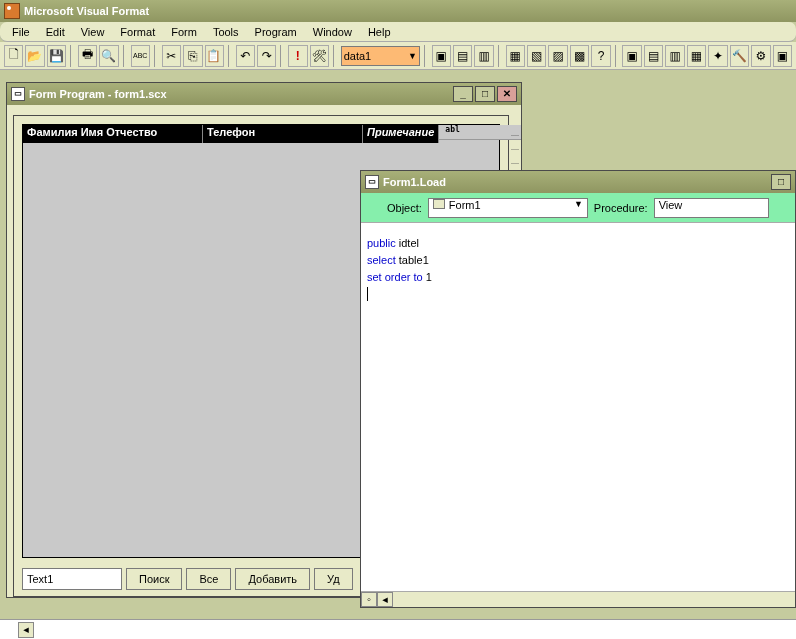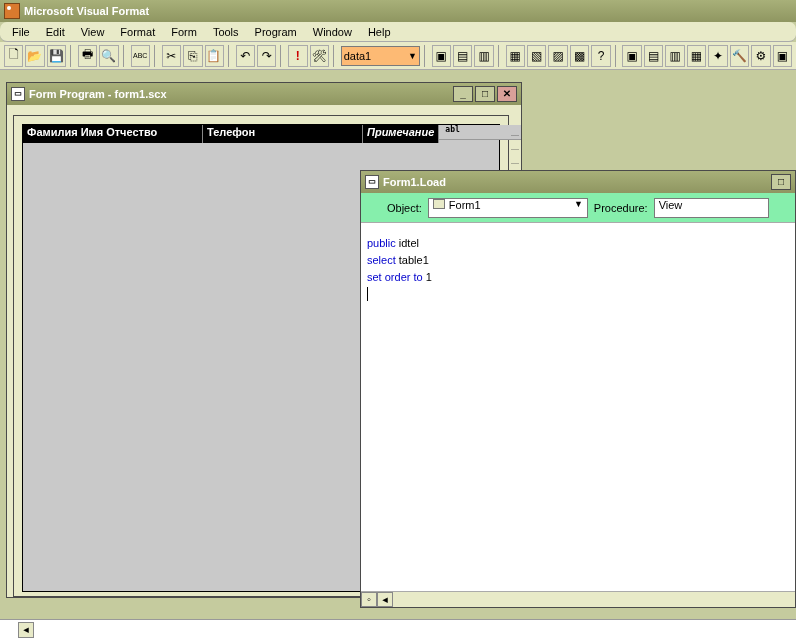--- a/index.html
+++ b/index.html
@@ -173,20 +173,27 @@
             <div class="gh-tel">abl</div>
             <div class="gh-prim"></div>
           </div>
           <div class="grid-body"></div>
           <div class="grid-hscroll">
             <div class="sb-btn">◂</div>
             <div class="sb-track"></div>
           </div>
         </div>
 
+        <div class="btn-row">
+          <input class="text-input" value="Text1" style="">
+          <button class="form-btn">Поиск</button>
+          <button class="form-btn">Все</button>
+          <button class="form-btn">Добавить</button>
+          <button class="form-btn">Уд</button>
+        </div>
       </div>
     </div>
   </div>
 
   <div class="code-win">
     <div class="code-titlebar">
       <div class="code-icon">▭</div>
       <span>Form1.Load</span>
       <div style="flex:1"></div>
       <div class="fd-winbtn">□</div>

